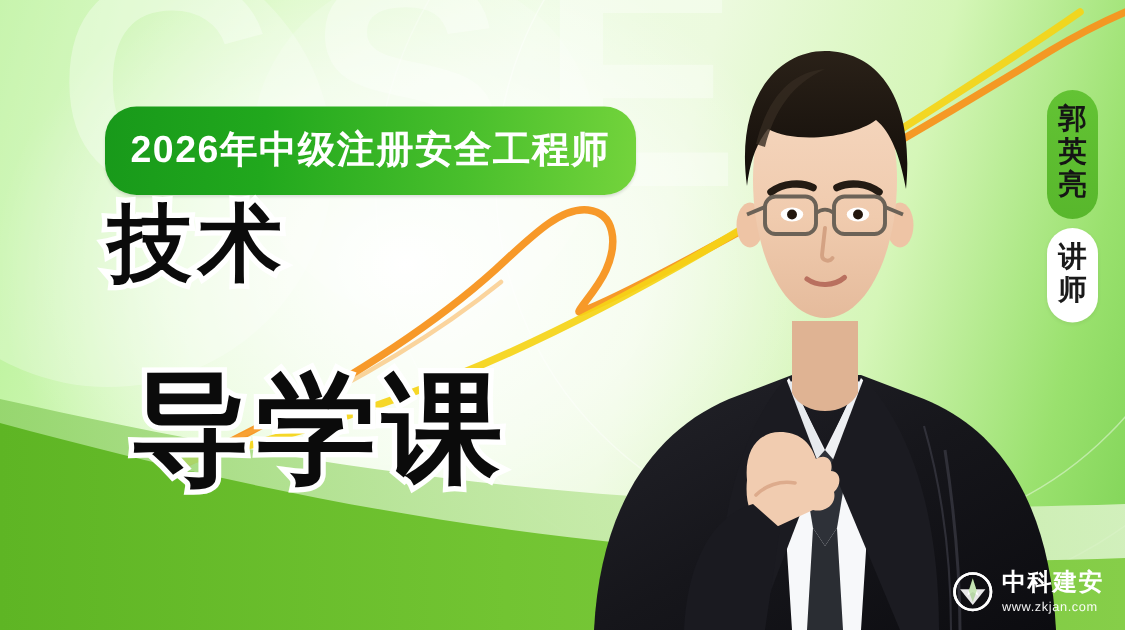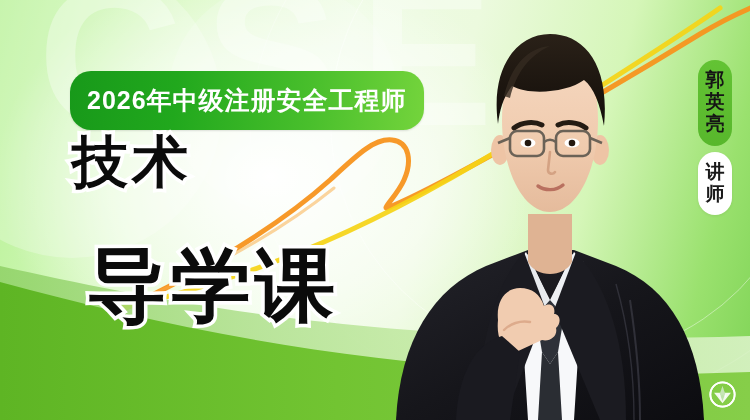--- a/index.html
+++ b/index.html
@@ -292,15 +292,19 @@
   </div>
 
   <div class="logo">
     <svg class="logo-mark" viewBox="0 0 40 40">
       <circle cx="20" cy="20" r="18" fill="none" stroke="#ffffff" stroke-width="2.6"></circle>
       <path d="M20 7 L25.5 24 L20 20.2 L14.5 24 Z" fill="#ffffff"></path>
       <path d="M7.5 17.5 L32.5 17.5 L20 33 Z" fill="#ffffff" opacity="0.9"></path>
       <circle cx="20" cy="20" r="18" fill="none" stroke="#ffffff" stroke-width="2.6"></circle>
       <path d="M20 6 L24 19 L20 30 L16 19 Z" fill="#5bb52b" opacity="0.35"></path>
     </svg>
+    <div class="logo-txt">
+      <span class="logo-cn">中科建安</span>
+      <span class="logo-url">www.zkjan.com</span>
+    </div>
   </div>
 
 </div>
 
 </body></html>

